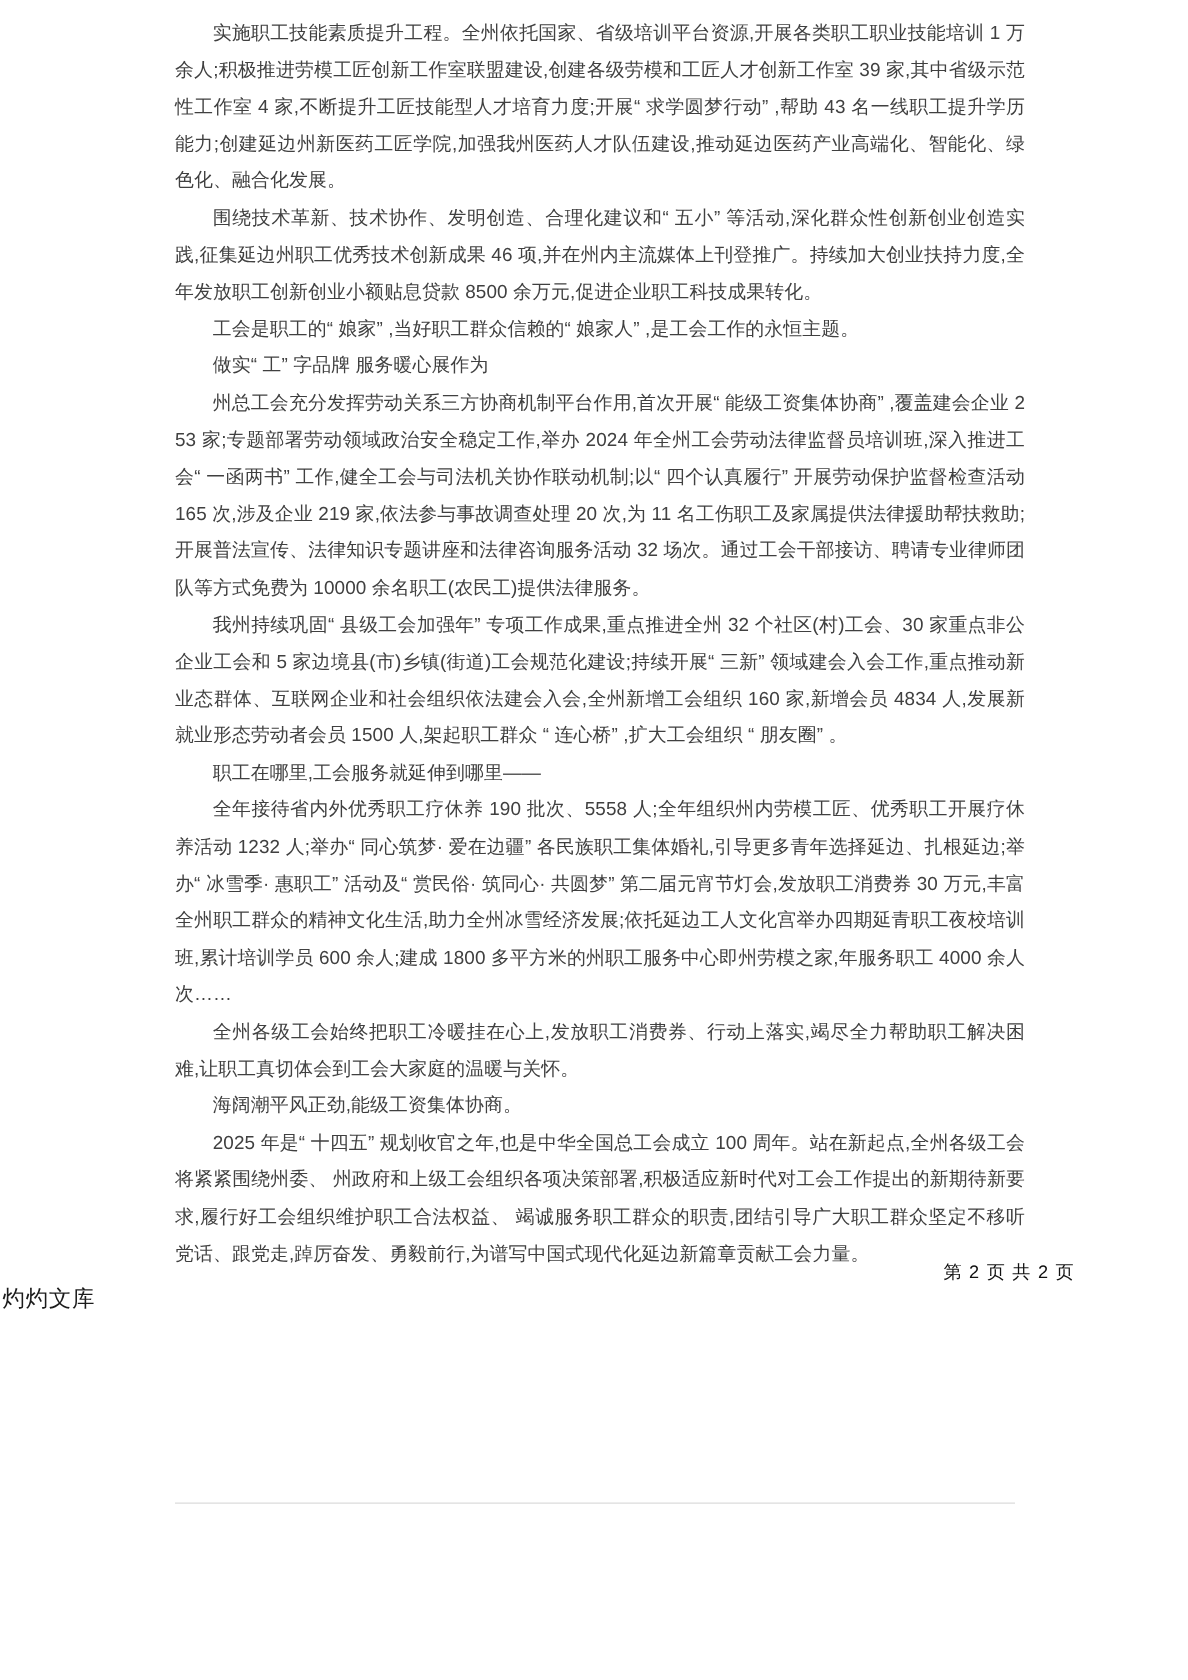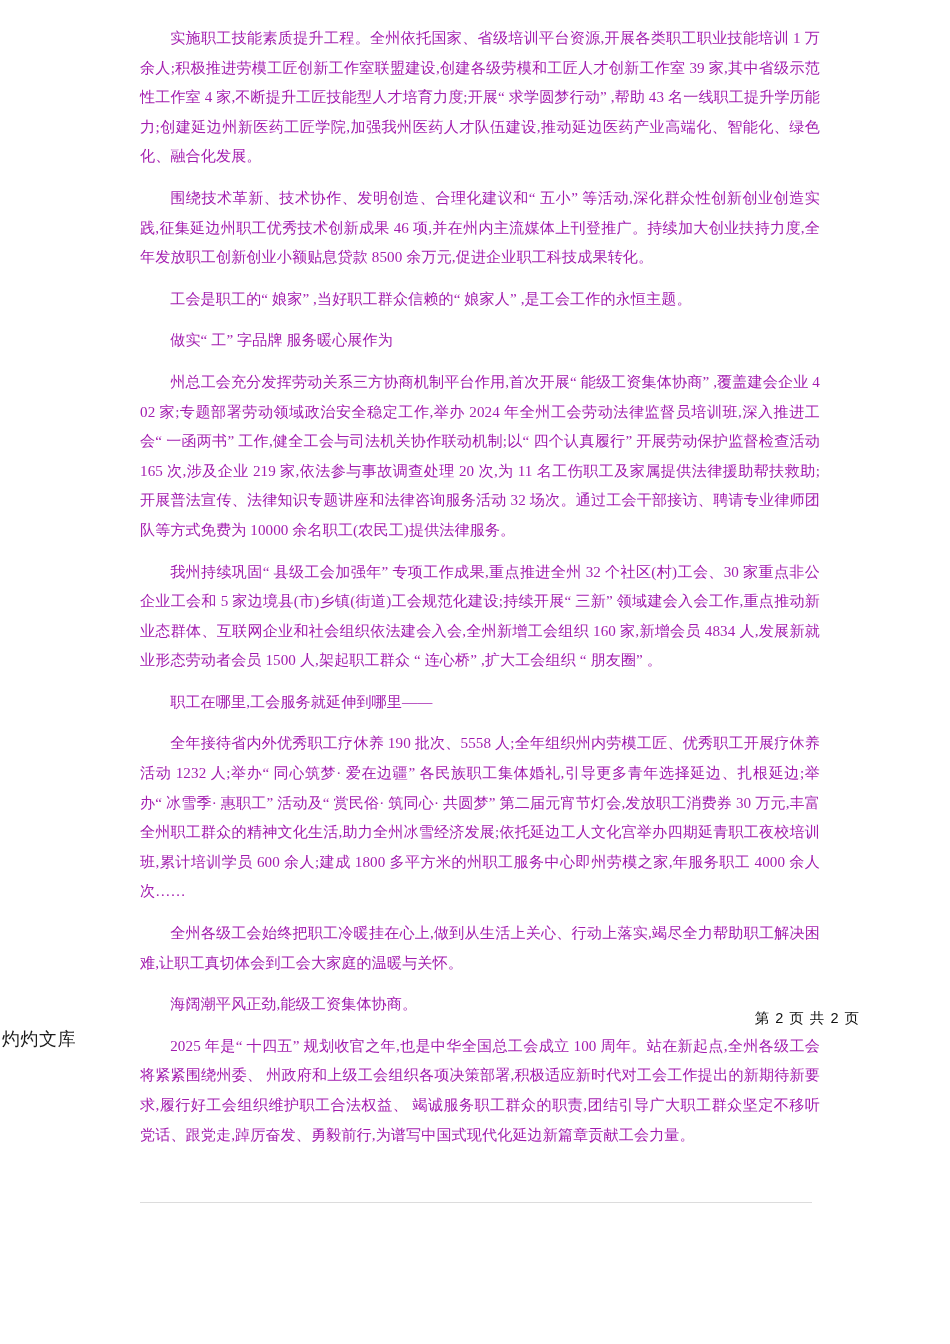--- a/index.html
+++ b/index.html
@@ -25,29 +25,29 @@
   }
 
   .doc-body {
     position: absolute;
     left: 140px;
     top: 12px;
     width: 680px;
   }
 
   .para {
-    margin: 12px 0 0 0;
+    margin: 0 0 0 0;
     font-size: 15.1px;
     line-height: 29.6px;
-    color: #a21caf;
+    color: #404040;
     text-align: justify;
     text-justify: inter-ideograph;
     letter-spacing: 0.1px;
     text-indent: 2em;
-    font-family: Liberation Serif, serif;
+    font-family: Liberation Sans, sans-serif;
     font-weight: 500;
     word-break: break-all;
   }
 
   .footer-pageno {
     position: absolute;
     left: 0;
     top: 1007px;
     width: 860px;
     text-align: right;
@@ -122,25 +122,25 @@
 </head>
 <body>
 
 <div class="page">
 
   <div class="doc-body">
     <p class="para">实施职工技能素质提升工程。全州依托国家、省级培训平台资源,开展各类职工职业技能培训 1 万余人;积极推进劳模工匠创新工作室联盟建设,创建各级劳模和工匠人才创新工作室 39 家,其中省级示范性工作室 4 家,不断提升工匠技能型人才培育力度;开展“ 求学圆梦行动” ,帮助 43 名一线职工提升学历能力;创建延边州新医药工匠学院,加强我州医药人才队伍建设,推动延边医药产业高端化、智能化、绿色化、融合化发展。</p>
     <p class="para">围绕技术革新、技术协作、发明创造、合理化建议和“ 五小” 等活动,深化群众性创新创业创造实践,征集延边州职工优秀技术创新成果 46 项,并在州内主流媒体上刊登推广。持续加大创业扶持力度,全年发放职工创新创业小额贴息贷款 8500 余万元,促进企业职工科技成果转化。</p>
     <p class="para">工会是职工的“ 娘家” ,当好职工群众信赖的“ 娘家人” ,是工会工作的永恒主题。</p>
     <p class="para">做实“ 工” 字品牌 服务暖心展作为</p>
-    <p class="para">州总工会充分发挥劳动关系三方协商机制平台作用,首次开展“ 能级工资集体协商” ,覆盖建会企业 402 家;专题部署劳动领域政治安全稳定工作,举办 2024 年全州工会劳动法律监督员培训班,深入推进工会“ 一函两书” 工作,健全工会与司法机关协作联动机制;以“ 四个认真履行” 开展劳动保护监督检查活动 165 次,涉及企业 219 家,依法参与事故调查处理 20 次,为 11 名工伤职工及家属提供法律援助帮扶救助;开展普法宣传、法律知识专题讲座和法律咨询服务活动 32 场次。通过工会干部接访、聘请专业律师团队等方式免费为 10000 余名职工(农民工)提供法律服务。</p>
+    <p class="para">州总工会充分发挥劳动关系三方协商机制平台作用,首次开展“ 能级工资集体协商” ,覆盖建会企业 253 家;专题部署劳动领域政治安全稳定工作,举办 2024 年全州工会劳动法律监督员培训班,深入推进工会“ 一函两书” 工作,健全工会与司法机关协作联动机制;以“ 四个认真履行” 开展劳动保护监督检查活动 165 次,涉及企业 219 家,依法参与事故调查处理 20 次,为 11 名工伤职工及家属提供法律援助帮扶救助;开展普法宣传、法律知识专题讲座和法律咨询服务活动 32 场次。通过工会干部接访、聘请专业律师团队等方式免费为 10000 余名职工(农民工)提供法律服务。</p>
     <p class="para">我州持续巩固“ 县级工会加强年” 专项工作成果,重点推进全州 32 个社区(村)工会、30 家重点非公企业工会和 5 家边境县(市)乡镇(街道)工会规范化建设;持续开展“ 三新” 领域建会入会工作,重点推动新业态群体、互联网企业和社会组织依法建会入会,全州新增工会组织 160 家,新增会员 4834 人,发展新就业形态劳动者会员 1500 人,架起职工群众 “ 连心桥” ,扩大工会组织 “ 朋友圈” 。</p>
     <p class="para">职工在哪里,工会服务就延伸到哪里——</p>
     <p class="para">全年接待省内外优秀职工疗休养 190 批次、5558 人;全年组织州内劳模工匠、优秀职工开展疗休养活动 1232 人;举办“ 同心筑梦· 爱在边疆” 各民族职工集体婚礼,引导更多青年选择延边、扎根延边;举办“ 冰雪季· 惠职工” 活动及“ 赏民俗· 筑同心· 共圆梦” 第二届元宵节灯会,发放职工消费券 30 万元,丰富全州职工群众的精神文化生活,助力全州冰雪经济发展;依托延边工人文化宫举办四期延青职工夜校培训班,累计培训学员 600 余人;建成 1800 多平方米的州职工服务中心即州劳模之家,年服务职工 4000 余人次……</p>
-    <p class="para">全州各级工会始终把职工冷暖挂在心上,做到从生活上关心、行动上落实,竭尽全力帮助职工解决困难,让职工真切体会到工会大家庭的温暖与关怀。</p>
+    <p class="para">全州各级工会始终把职工冷暖挂在心上,发放职工消费券、行动上落实,竭尽全力帮助职工解决困难,让职工真切体会到工会大家庭的温暖与关怀。</p>
     <p class="para">海阔潮平风正劲,能级工资集体协商。</p>
     <p class="para">2025 年是“ 十四五” 规划收官之年,也是中华全国总工会成立 100 周年。站在新起点,全州各级工会将紧紧围绕州委、 州政府和上级工会组织各项决策部署,积极适应新时代对工会工作提出的新期待新要求,履行好工会组织维护职工合法权益、 竭诚服务职工群众的职责,团结引导广大职工群众坚定不移听党话、跟党走,踔厉奋发、勇毅前行,为谱写中国式现代化延边新篇章贡献工会力量。</p>
   </div>
 
   <div class="footer-pageno">第 2 页 共 2 页</div>
 
   <div class="watermark-lib">灼灼文库</div>
 
   <div class="cnki-rule"></div>
 

